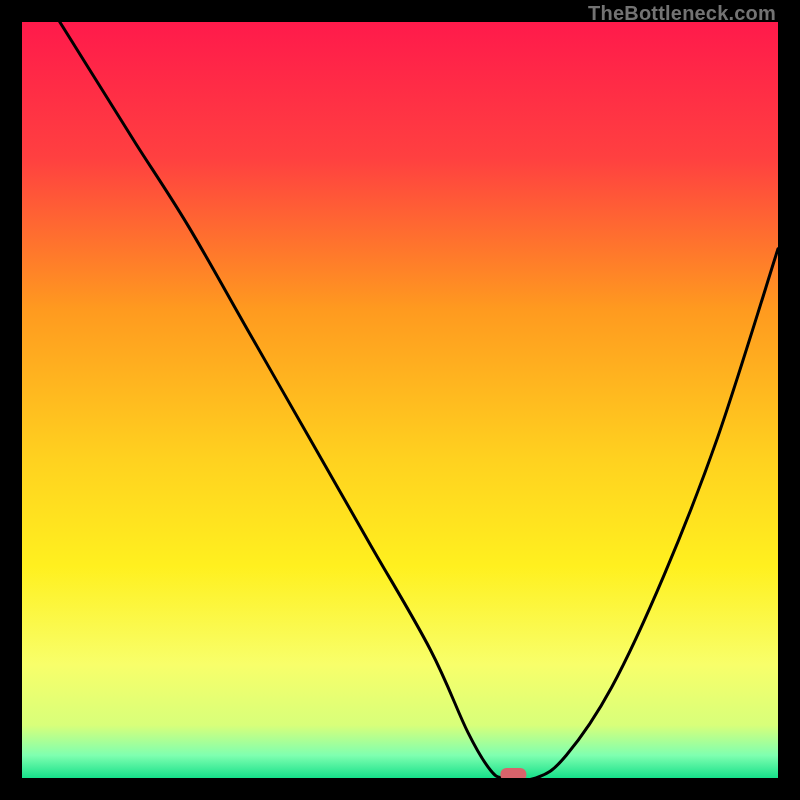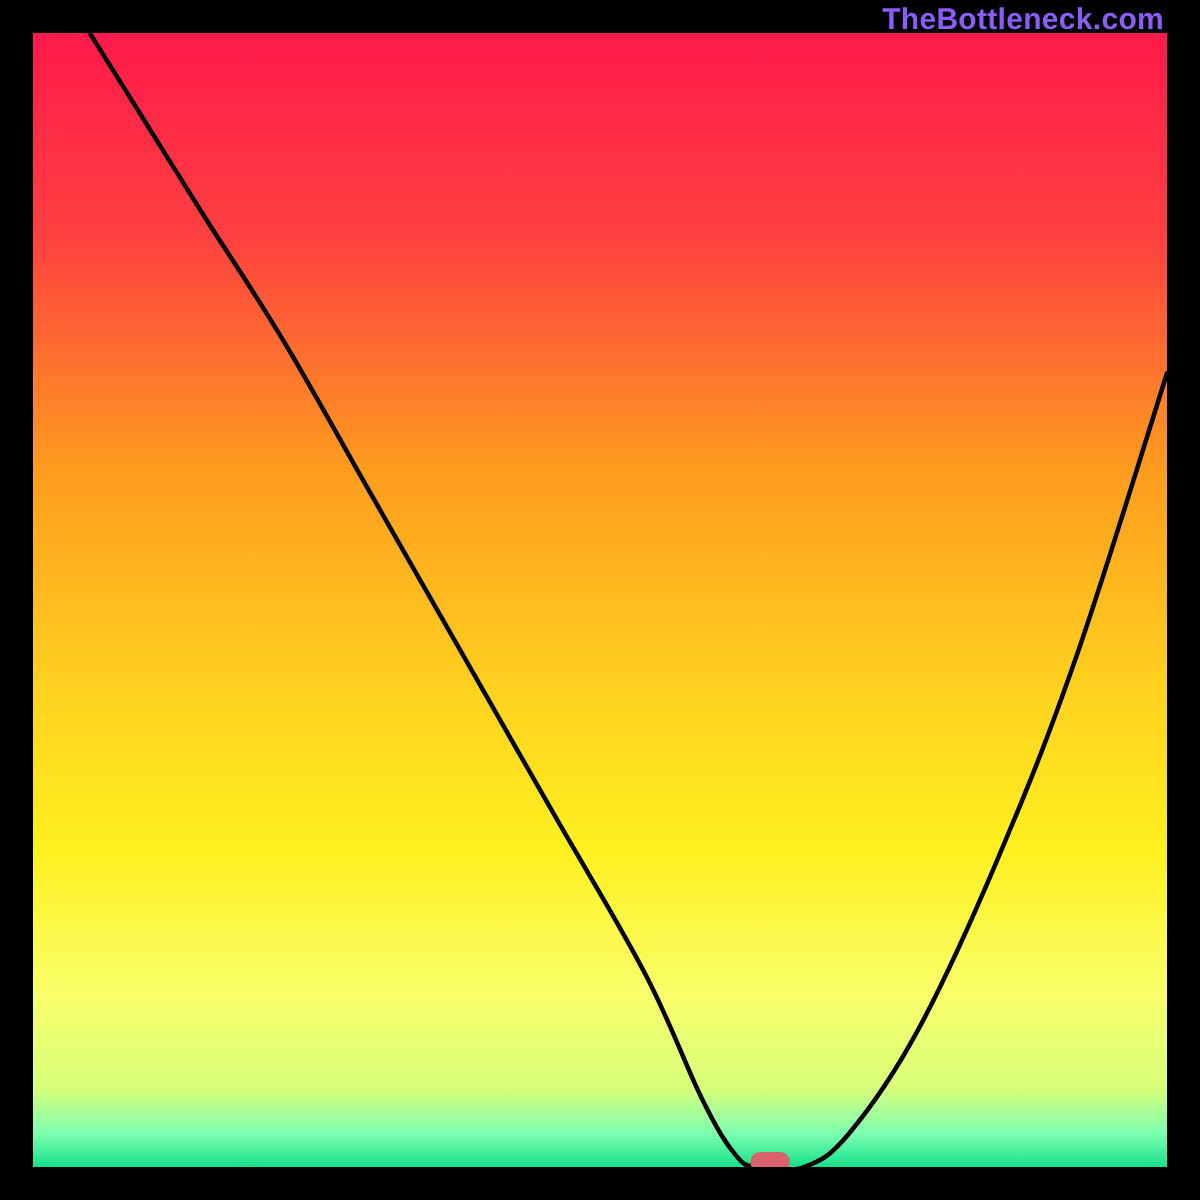--- a/index.html
+++ b/index.html
@@ -26,21 +26,21 @@
     width: 756px;
     height: 756px;
   }
   .watermark {
     position: absolute;
     top: 2px;
     right: 24px;
     font-family: Arial, Helvetica, sans-serif;
     font-size: 20px;
     font-weight: 600;
-    color: #8b5cf6;
+    color: #737373;
     letter-spacing: 0.2px;
   }
   svg { display: block; }
   .curve {
     fill: none;
     stroke: #000;
     stroke-width: 3;
     stroke-linecap: round;
     stroke-linejoin: round;
   }

